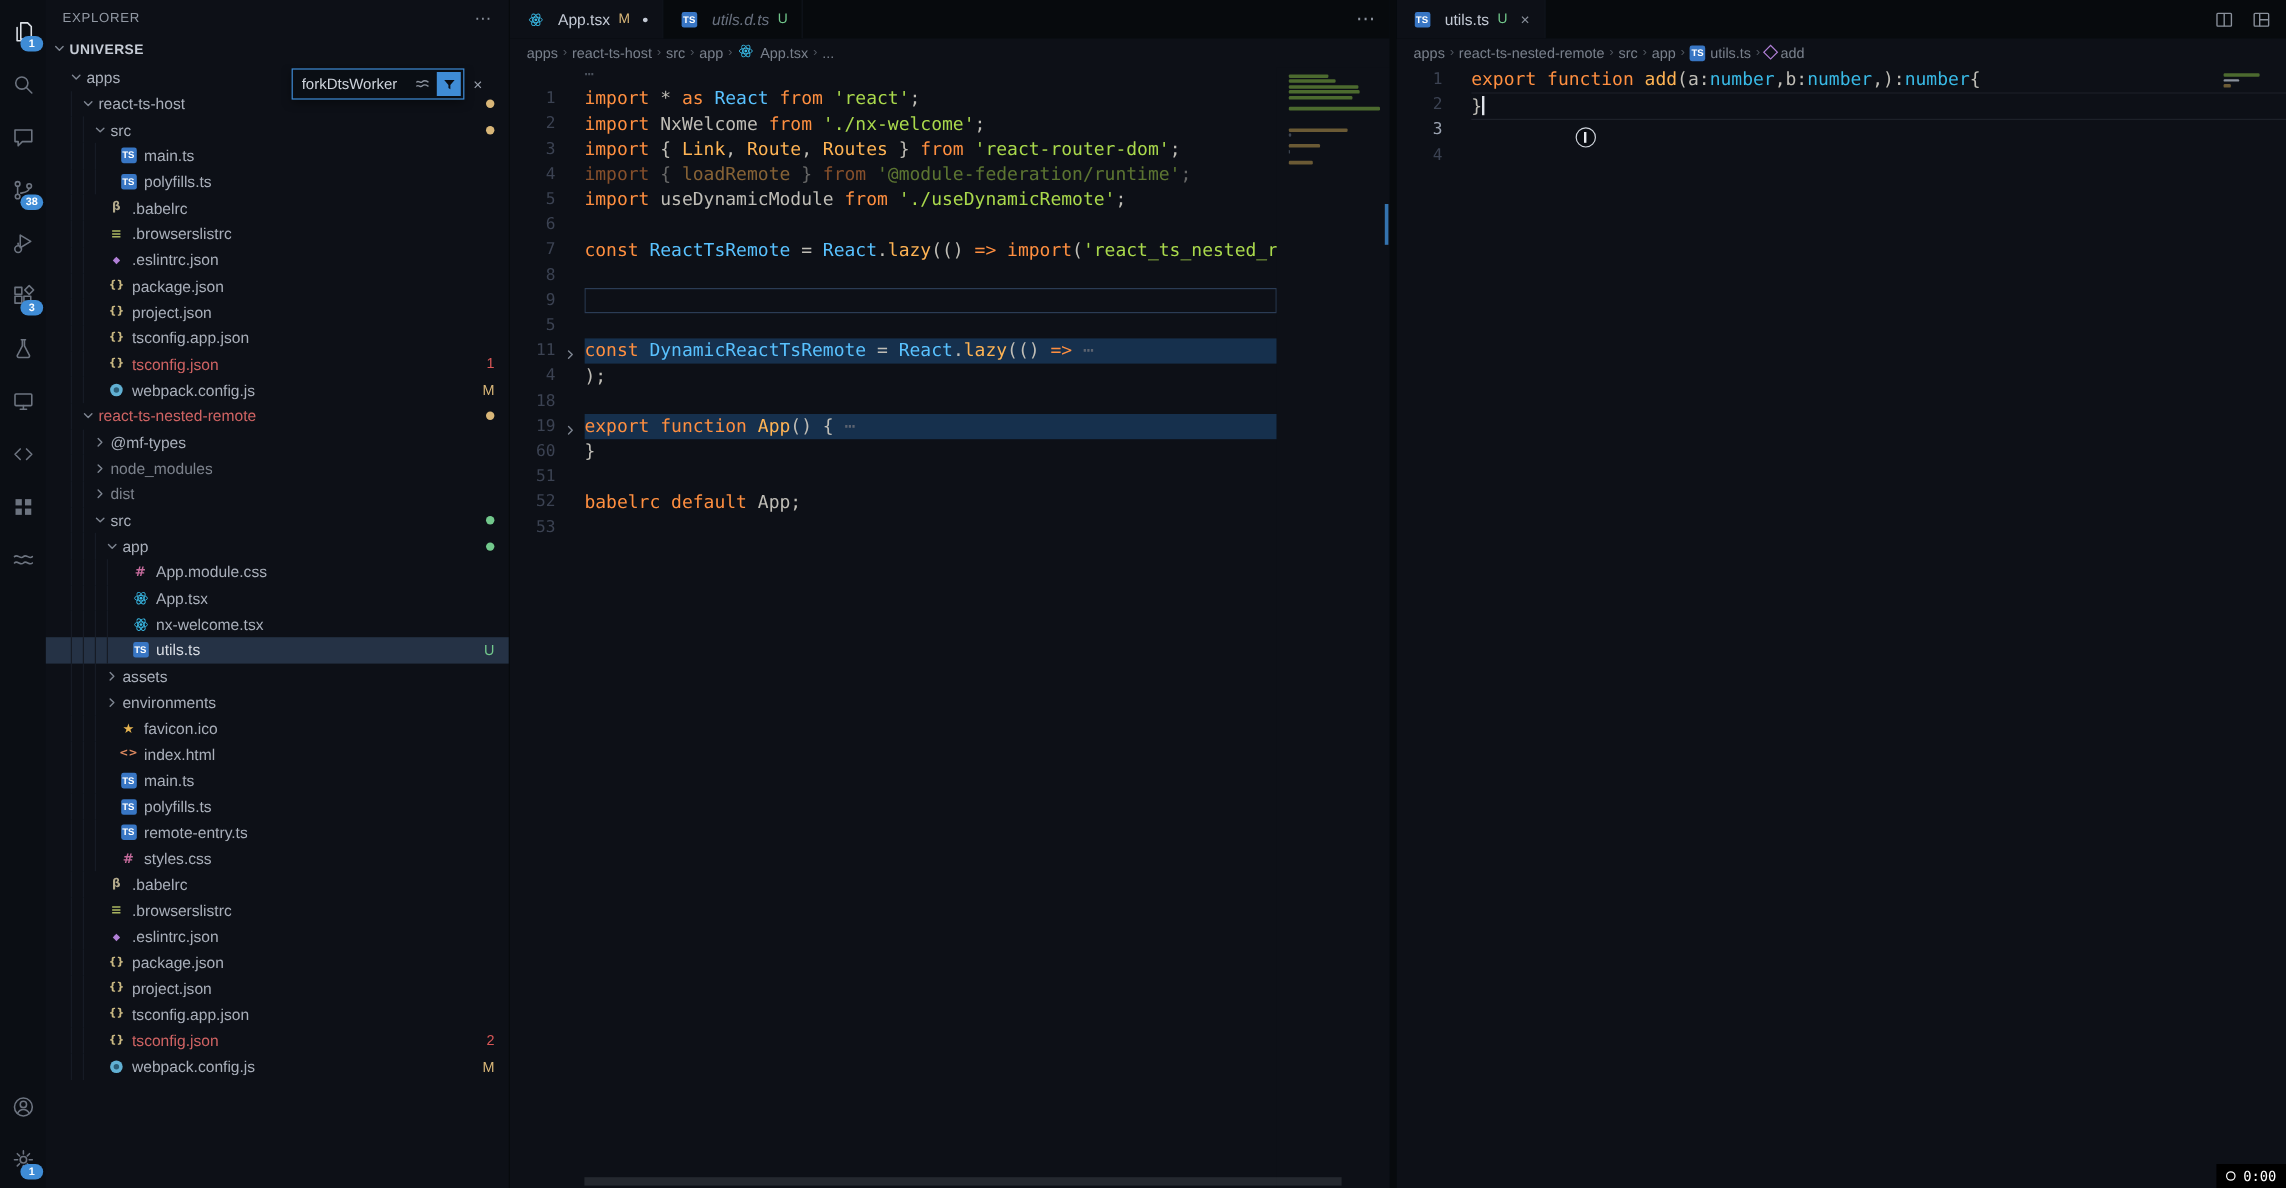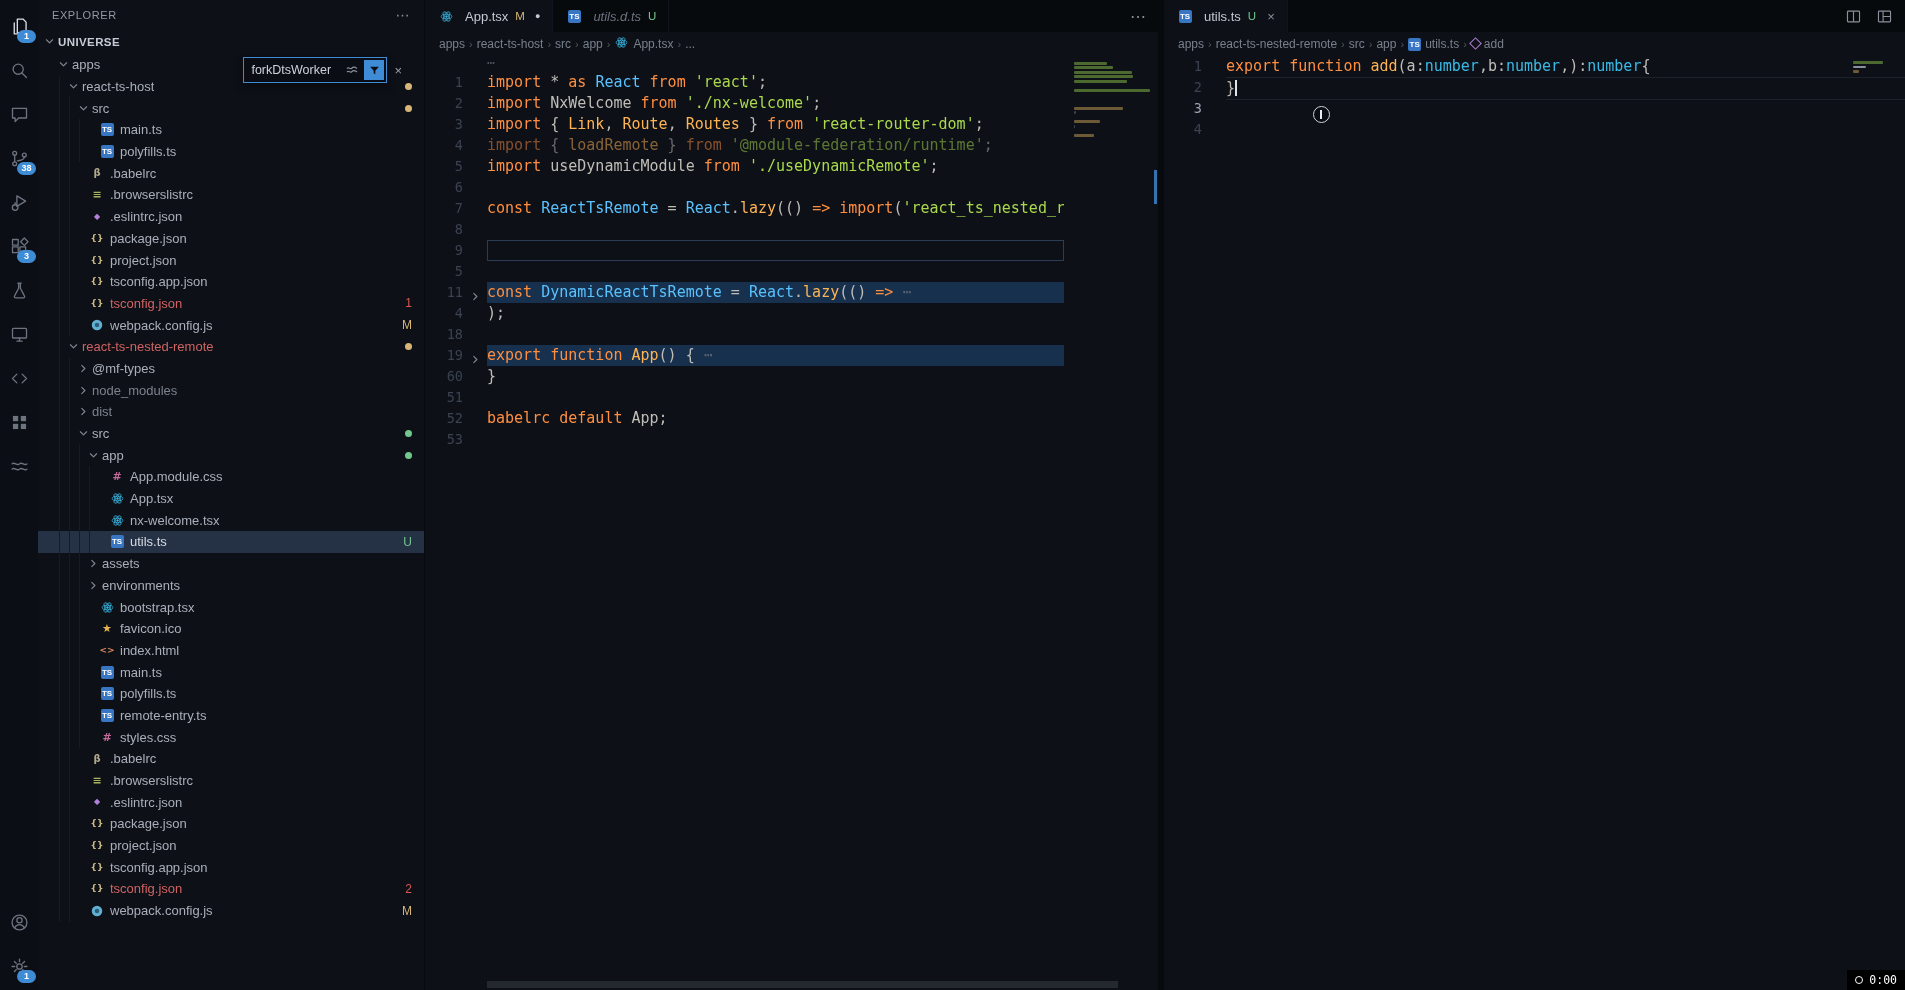--- a/index.html
+++ b/index.html
@@ -513,38 +513,20 @@
         <div class="row" style="padding-left: 46px;">
           <span class="guide" style="left: 21px;"></span>
           <span class="guide" style="left: 31px;"></span>
           <span class="guide" style="left: 41px;"></span>
           <span class="chev">
             <svg width="11" height="11" viewBox="0 0 16 16" style="transform:rotate(-90deg)">
               <path d="M3.5 5.5L8 10l4.5-4.5" stroke="#7e8591" stroke-width="1.7" fill="none" stroke-linecap="round" stroke-linejoin="round"></path>
             </svg>
           </span>
           <span class="lbl">environments</span>
-          <span class="rcol"></span>
-        </div>
-        <div class="row" style="padding-left: 46px;">
-          <span class="guide" style="left: 21px;"></span>
-          <span class="guide" style="left: 31px;"></span>
-          <span class="guide" style="left: 41px;"></span>
-          <span class="fspace"></span>
-          <span class="fi">
-            <svg width="15" height="15" viewBox="0 0 24 24">
-              <circle cx="12" cy="12" r="1.9" fill="#39bae6"></circle>
-              <g fill="none" stroke="#39bae6" stroke-width="1.2">
-                <ellipse cx="12" cy="12" rx="8.6" ry="3.6"></ellipse>
-                <ellipse cx="12" cy="12" rx="8.6" ry="3.6" transform="rotate(60 12 12)"></ellipse>
-                <ellipse cx="12" cy="12" rx="8.6" ry="3.6" transform="rotate(120 12 12)"></ellipse>
-              </g>
-            </svg>
-          </span>
-          <span class="lbl">bootstrap.tsx</span>
           <span class="rcol"></span>
         </div>
         <div class="row" style="padding-left: 46px;">
           <span class="guide" style="left: 21px;"></span>
           <span class="guide" style="left: 31px;"></span>
           <span class="guide" style="left: 41px;"></span>
           <span class="fspace"></span>
           <span class="fi">
             <span class="ic-txt" style="color:#e6b450;font-size:11px;">★</span>
           </span>

